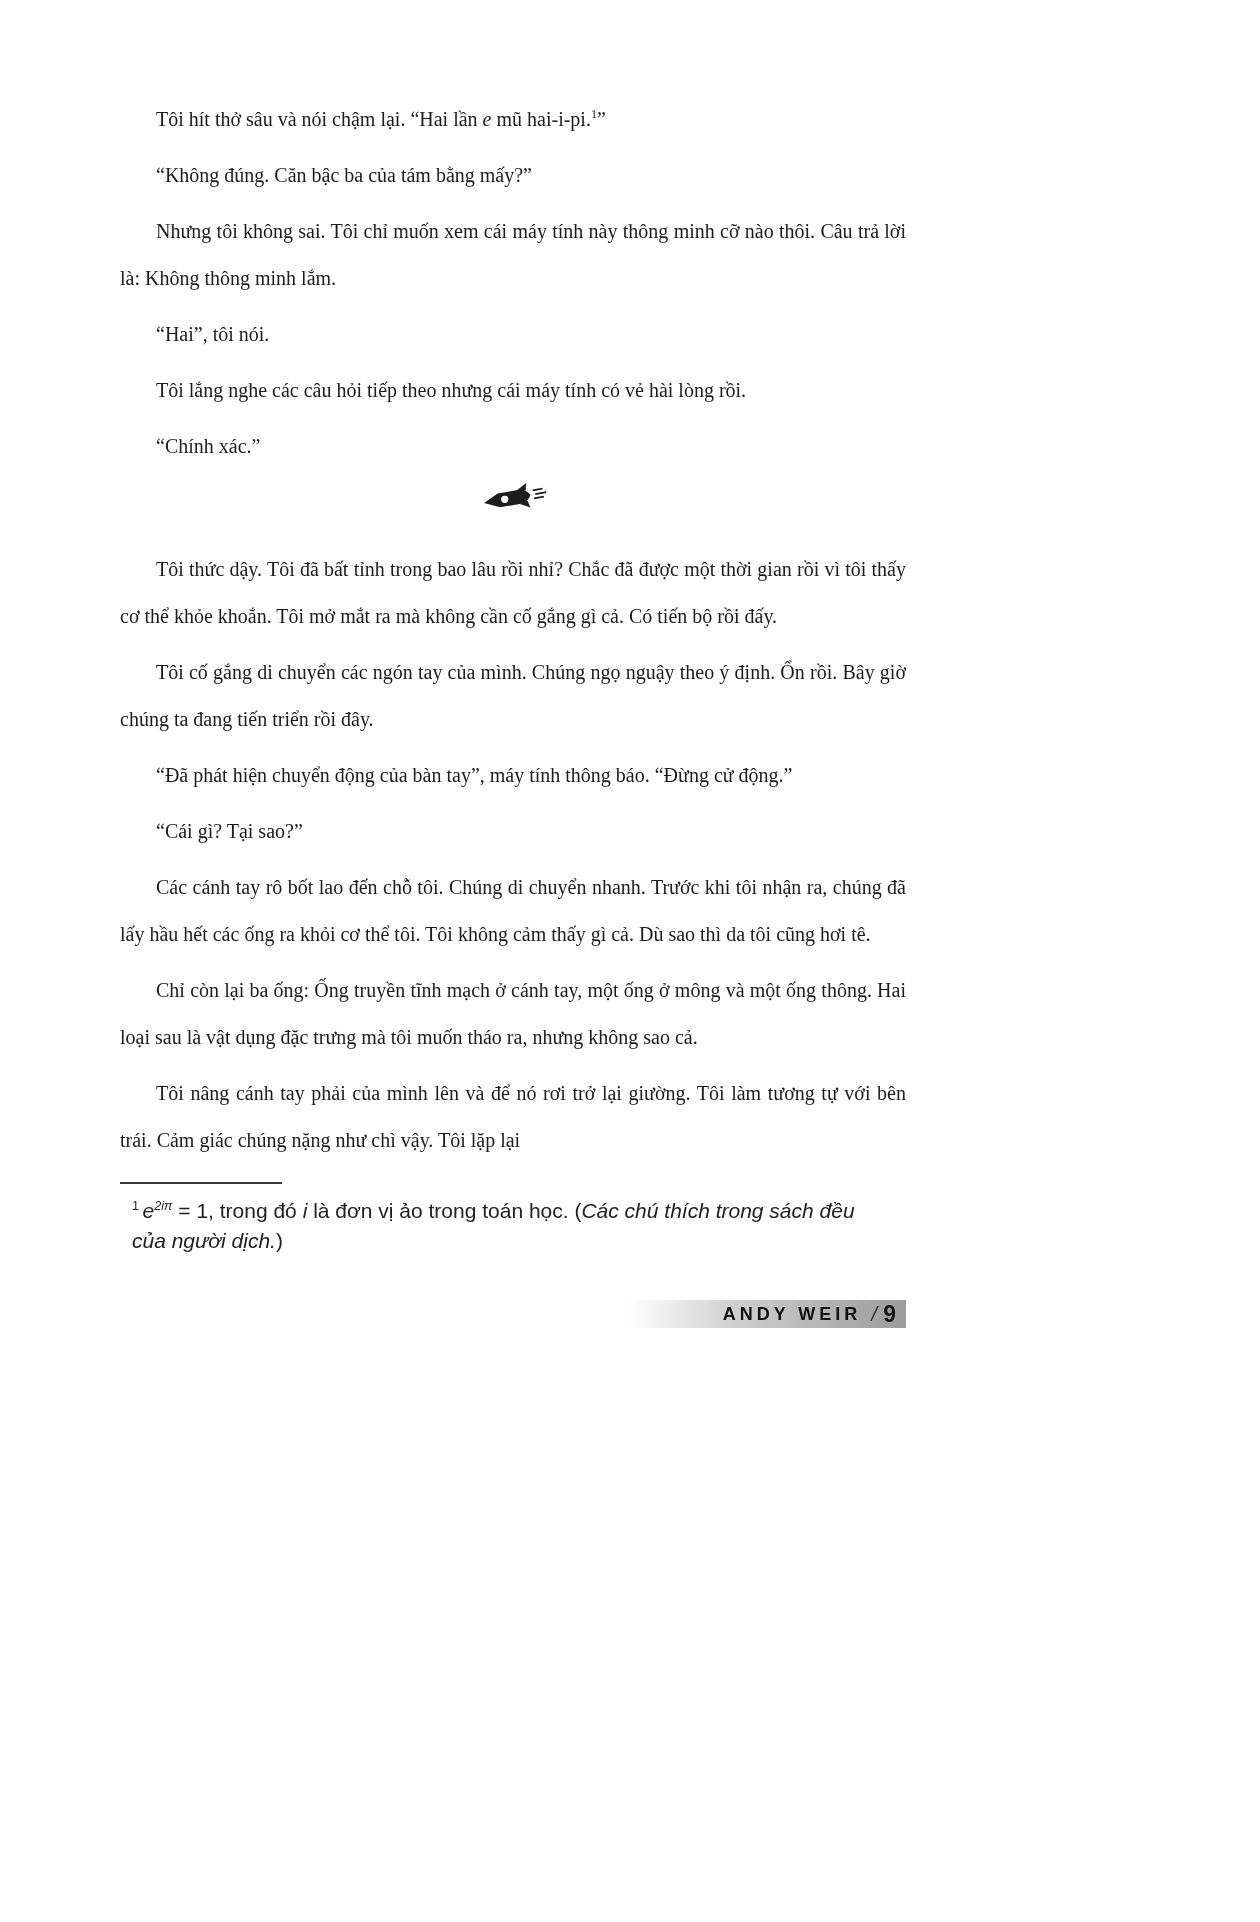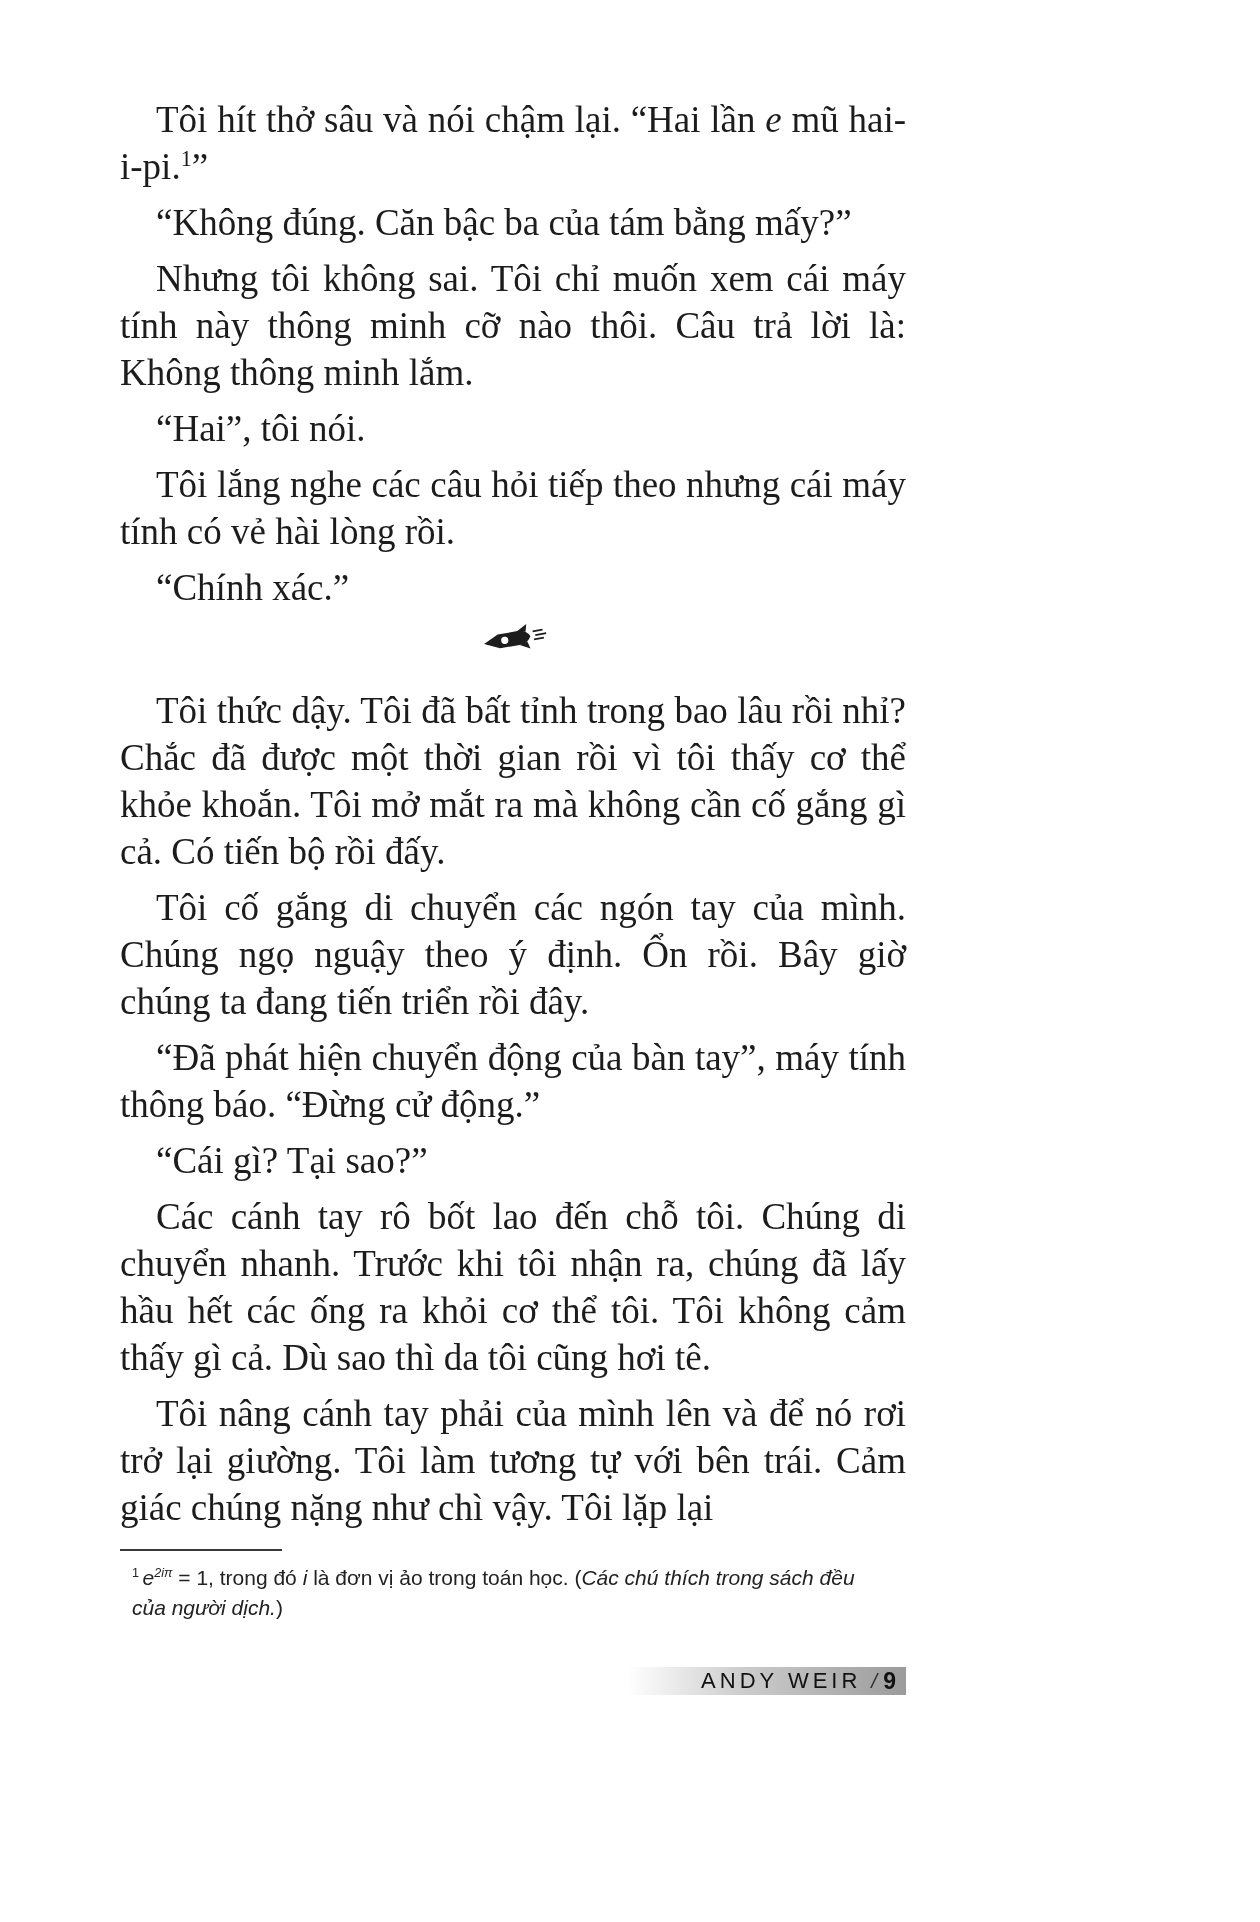--- a/index.html
+++ b/index.html
@@ -13,21 +13,21 @@
     color: #1c1c1c;
   }
   .page {
     position: absolute;
     left: 120px;
     top: 0;
     width: 786px;
     padding-top: 96px;
   }
   .para {
-    font-size: 37px;
+    font-size: 20px;
     line-height: 47px;
     text-align: justify;
     text-indent: 36px;
     margin: 0 0 9px 0;
   }
   .para sup, .footnote-text sup {
     font-size: 0.6em;
     line-height: 0;
     vertical-align: super;
   }
@@ -65,22 +65,22 @@
     height: 28px;
     background: linear-gradient(90deg, rgba(170,170,170,0) 0%, rgba(165,165,165,0.55) 40%, #9b9b9b 100%);
     display: flex;
     align-items: center;
     justify-content: flex-end;
     padding-right: 10px;
     box-sizing: border-box;
     font-family: "Liberation Sans", sans-serif;
   }
   .author {
-    font-weight: 400;
-    font-size: 22px;
+    font-weight: 700;
+    font-size: 18px;
     letter-spacing: 4px;
     color: #111111;
   }
   .sep {
     font-style: italic;
     font-size: 21px;
     color: #333333;
     margin: 0 6px 0 10px;
   }
   .pagenum {
@@ -115,20 +115,21 @@
         </svg>
       </span>
     </div>
 
     <div class="body-text">
         <p class="para">Tôi thức dậy. Tôi đã bất tỉnh trong bao lâu rồi nhỉ? Chắc đã được một thời gian rồi vì tôi thấy cơ thể khỏe khoắn. Tôi mở mắt ra mà không cần cố gắng gì cả. Có tiến bộ rồi đấy.</p>
         <p class="para">Tôi cố gắng di chuyển các ngón tay của mình. Chúng ngọ nguậy theo ý định. Ổn rồi. Bây giờ chúng ta đang tiến triển rồi đây.</p>
         <p class="para">“Đã phát hiện chuyển động của bàn tay”, máy tính thông báo. “Đừng cử động.”</p>
         <p class="para">“Cái gì? Tại sao?”</p>
         <p class="para">Các cánh tay rô bốt lao đến chỗ tôi. Chúng di chuyển nhanh. Trước khi tôi nhận ra, chúng đã lấy hầu hết các ống ra khỏi cơ thể tôi. Tôi không cảm thấy gì cả. Dù sao thì da tôi cũng hơi tê.</p>
+        <p class="para">Chỉ còn lại ba ống: Ống truyền tĩnh mạch ở cánh tay, một ống ở mông và một ống thông. Hai loại sau là vật dụng đặc trưng mà tôi muốn tháo ra, nhưng không sao cả.</p>
         <p class="para">Tôi nâng cánh tay phải của mình lên và để nó rơi trở lại giường. Tôi làm tương tự với bên trái. Cảm giác chúng nặng như chì vậy. Tôi lặp lại</p>
       </div>
 
     <div class="footnote">
       <div class="footnote-rule"></div>
       <p class="footnote-text"><sup>1 </sup><i>e</i><sup><i>2iπ</i></sup> = 1, trong đó <i>i</i> là đơn vị ảo trong toán học. (<i>Các chú thích trong sách đều của người dịch.</i>)</p>
     </div>
 
     <div class="footer">
       <div class="footer-bar">

